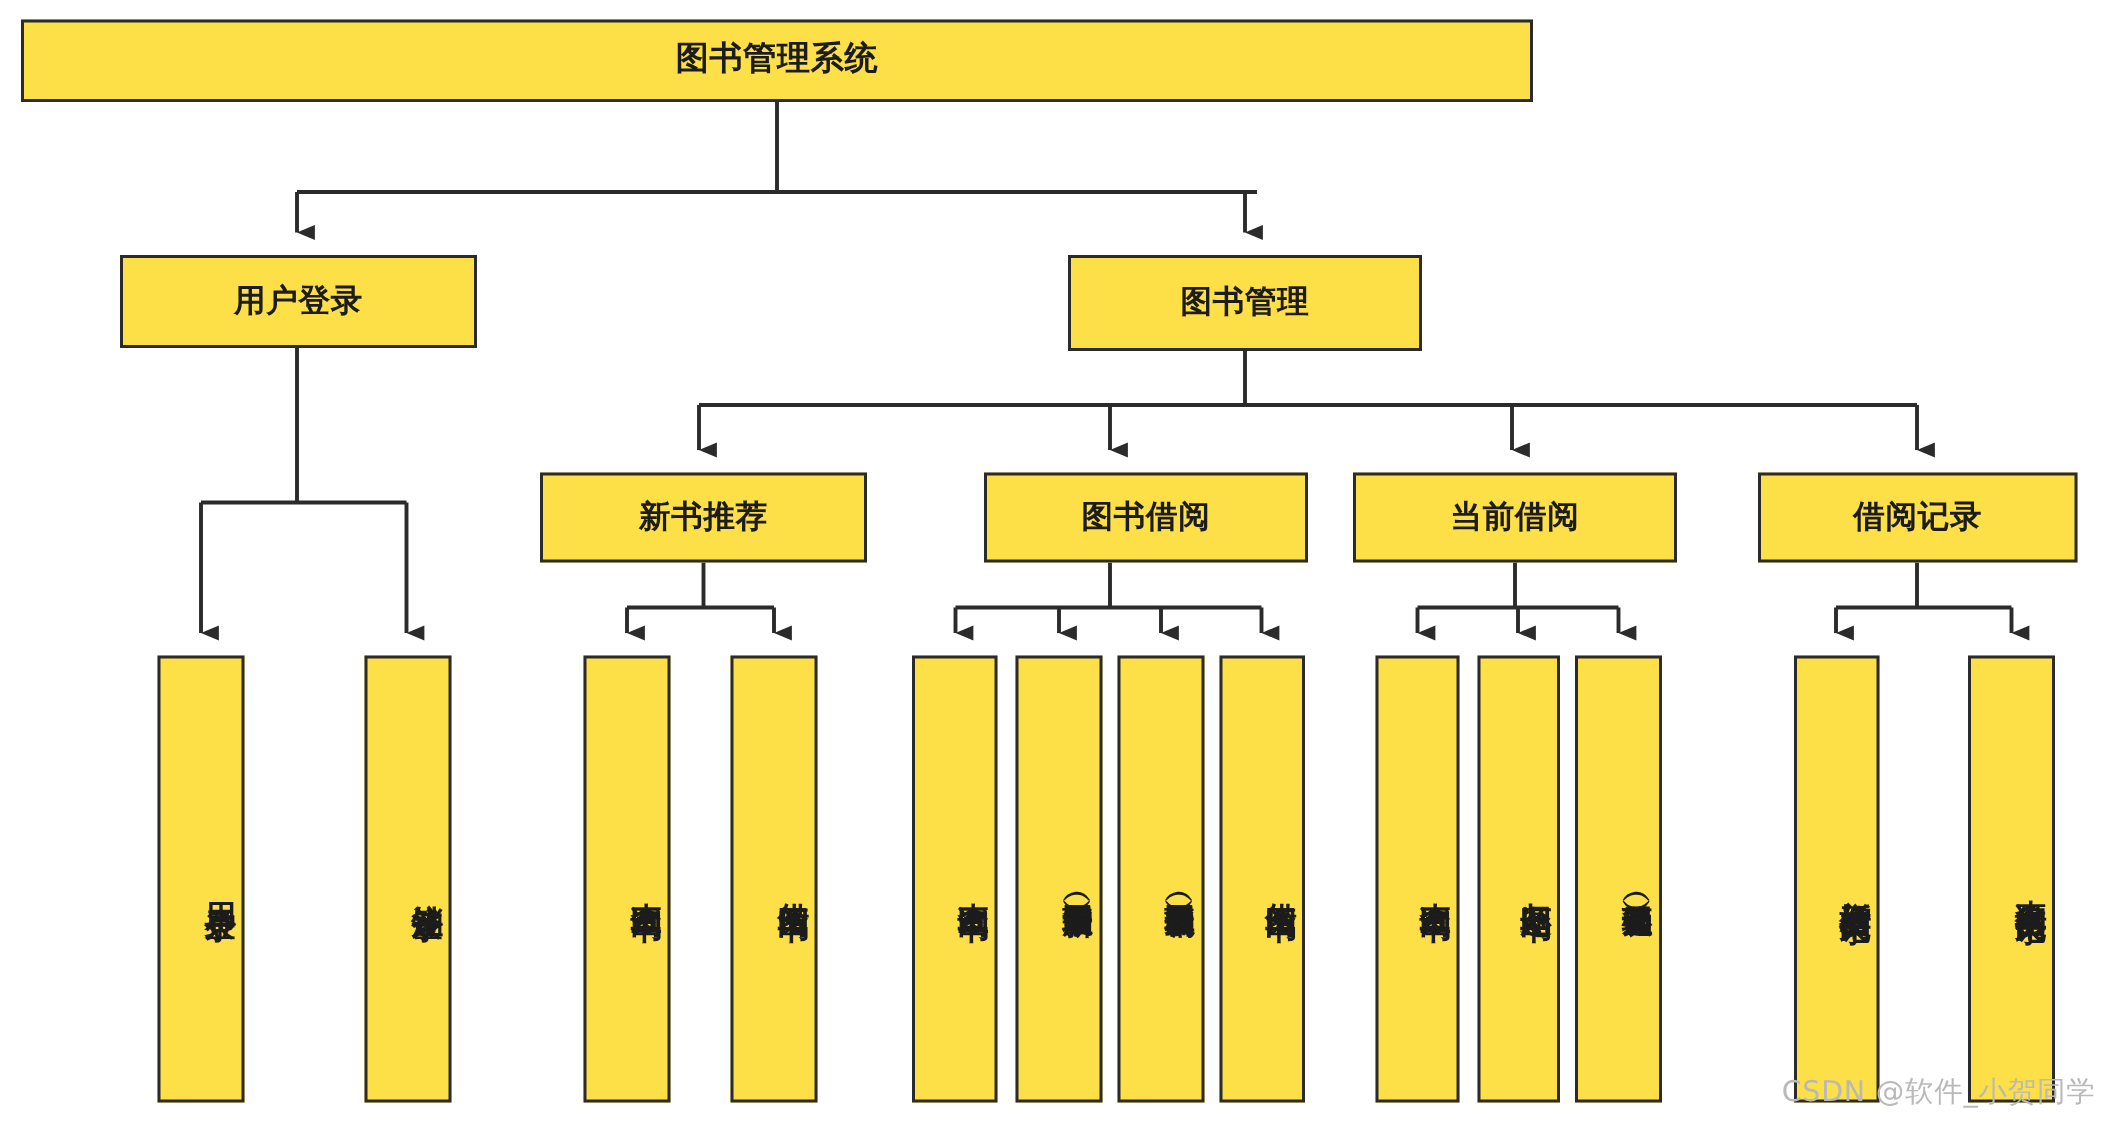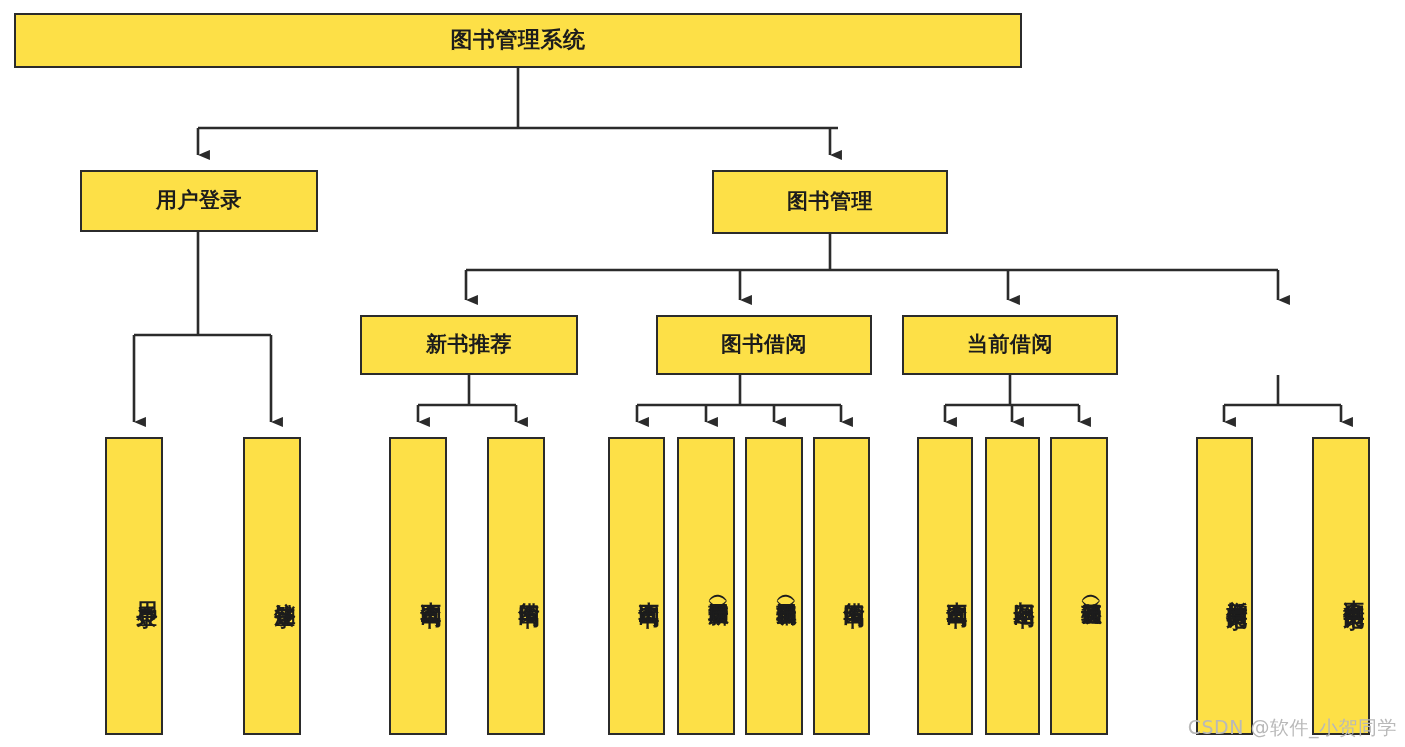--- a/index.html
+++ b/index.html
@@ -131,20 +131,21 @@
   <div class="node node-h" style="left:80px; top:170px; width:238px; height:62px;">用户登录</div>
 
   <div class="node node-h" style="left:712px; top:170px; width:236px; height:64px;">图书管理</div>
 
   <div class="node node-h" style="left:360px; top:315px; width:218px; height:60px;">新书推荐</div>
 
   <div class="node node-h" style="left:632px; top:315px; width:216px; height:60px;margin-left:24px;">图书借阅</div>
 
   <div class="node node-h" style="left:902px; top:315px; width:216px; height:60px;">当前借阅</div>
 
+  <div class="node node-h" style="left:1172px; top:315px; width:213px; height:60px;">借阅记录</div>
 
   <div class="node node-v" style="left:105px; top:437px; width:58px; height:298px;">用户登录</div>
 
   <div class="node node-v" style="left:243px; top:437px; width:58px; height:298px;">注销登录</div>
 
   <div class="node node-v" style="left:389px; top:437px; width:58px; height:298px;">查询图书</div>
 
   <div class="node node-v" style="left:487px; top:437px; width:58px; height:298px;">借阅图书</div>
 
   <div class="node node-v" style="left:608px; top:437px; width:57px; height:298px;">查询图书</div>

